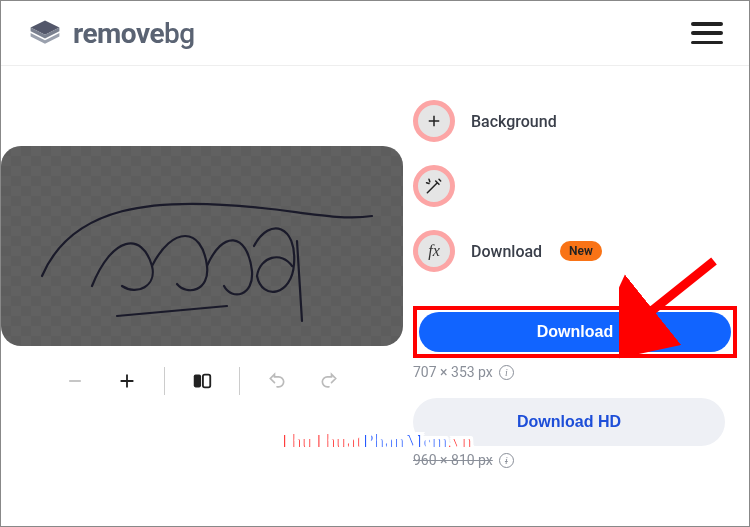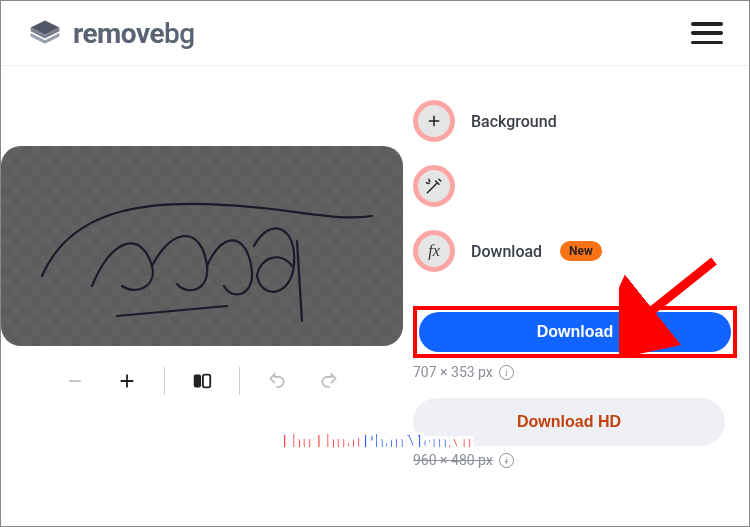--- a/index.html
+++ b/index.html
@@ -123,21 +123,21 @@
     font-size: 14px; color: #8a8f99; text-align: center; width: 320px;
     margin-bottom: 18px;
     display: flex; align-items: center; justify-content: flex-start; gap: 6px;
   }
   .info-icn {
     display:inline-flex; width:15px; height:15px; border:1.5px solid #8a8f99; border-radius:50%;
     align-items:center; justify-content:center; font-size:10px; font-style:italic; font-family: Georgia, serif;
   }
   .dl-hd {
     width: 312px; height: 48px;
-    background: #eef0f5; color: #c2410c;
+    background: #eef0f5; color: #1d4ed8;
     border: none; border-radius: 999px; font-size: 16px; font-weight: 600;
     cursor: pointer;
     text-align: center;
   }
   .res-line.strike { text-decoration: line-through; text-decoration-color: #8a8f99;}
 
   .arrow {
     position: absolute;
     left: 618px; top: 250px;
     pointer-events: none;
@@ -270,21 +270,21 @@
     </div>
     <div class="res-line">
       <span>707 × 353 px</span>
       <span class="info-icn">i</span>
     </div>
 
     <button class="dl-hd">
       <span>Download HD</span>
     </button>
     <div class="res-line strike" style="margin-top:6px;">
-      <span>960 × 480 px</span>
+      <span>960 × 810 px</span>
       <span class="info-icn">i</span>
     </div>
   </div>
 </div>
 
 <svg class="arrow" width="120" height="120">
   <defs>
     <marker id="ah" markerWidth="12" markerHeight="12" refX="2" refY="5" orient="auto">
       <path d="M0 0 L10 5 L0 10 Z" fill="#ff0000"></path>
     </marker>

